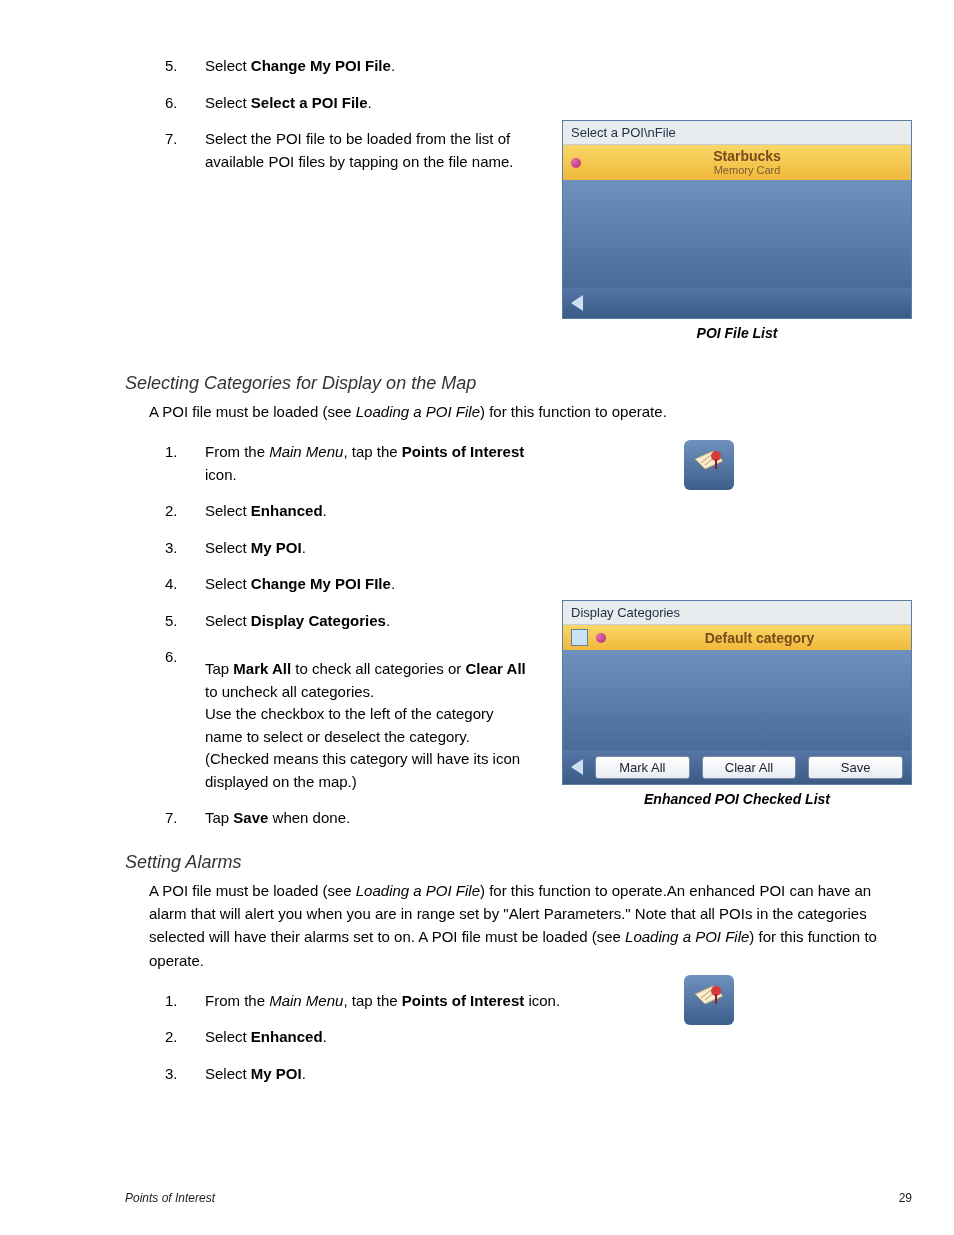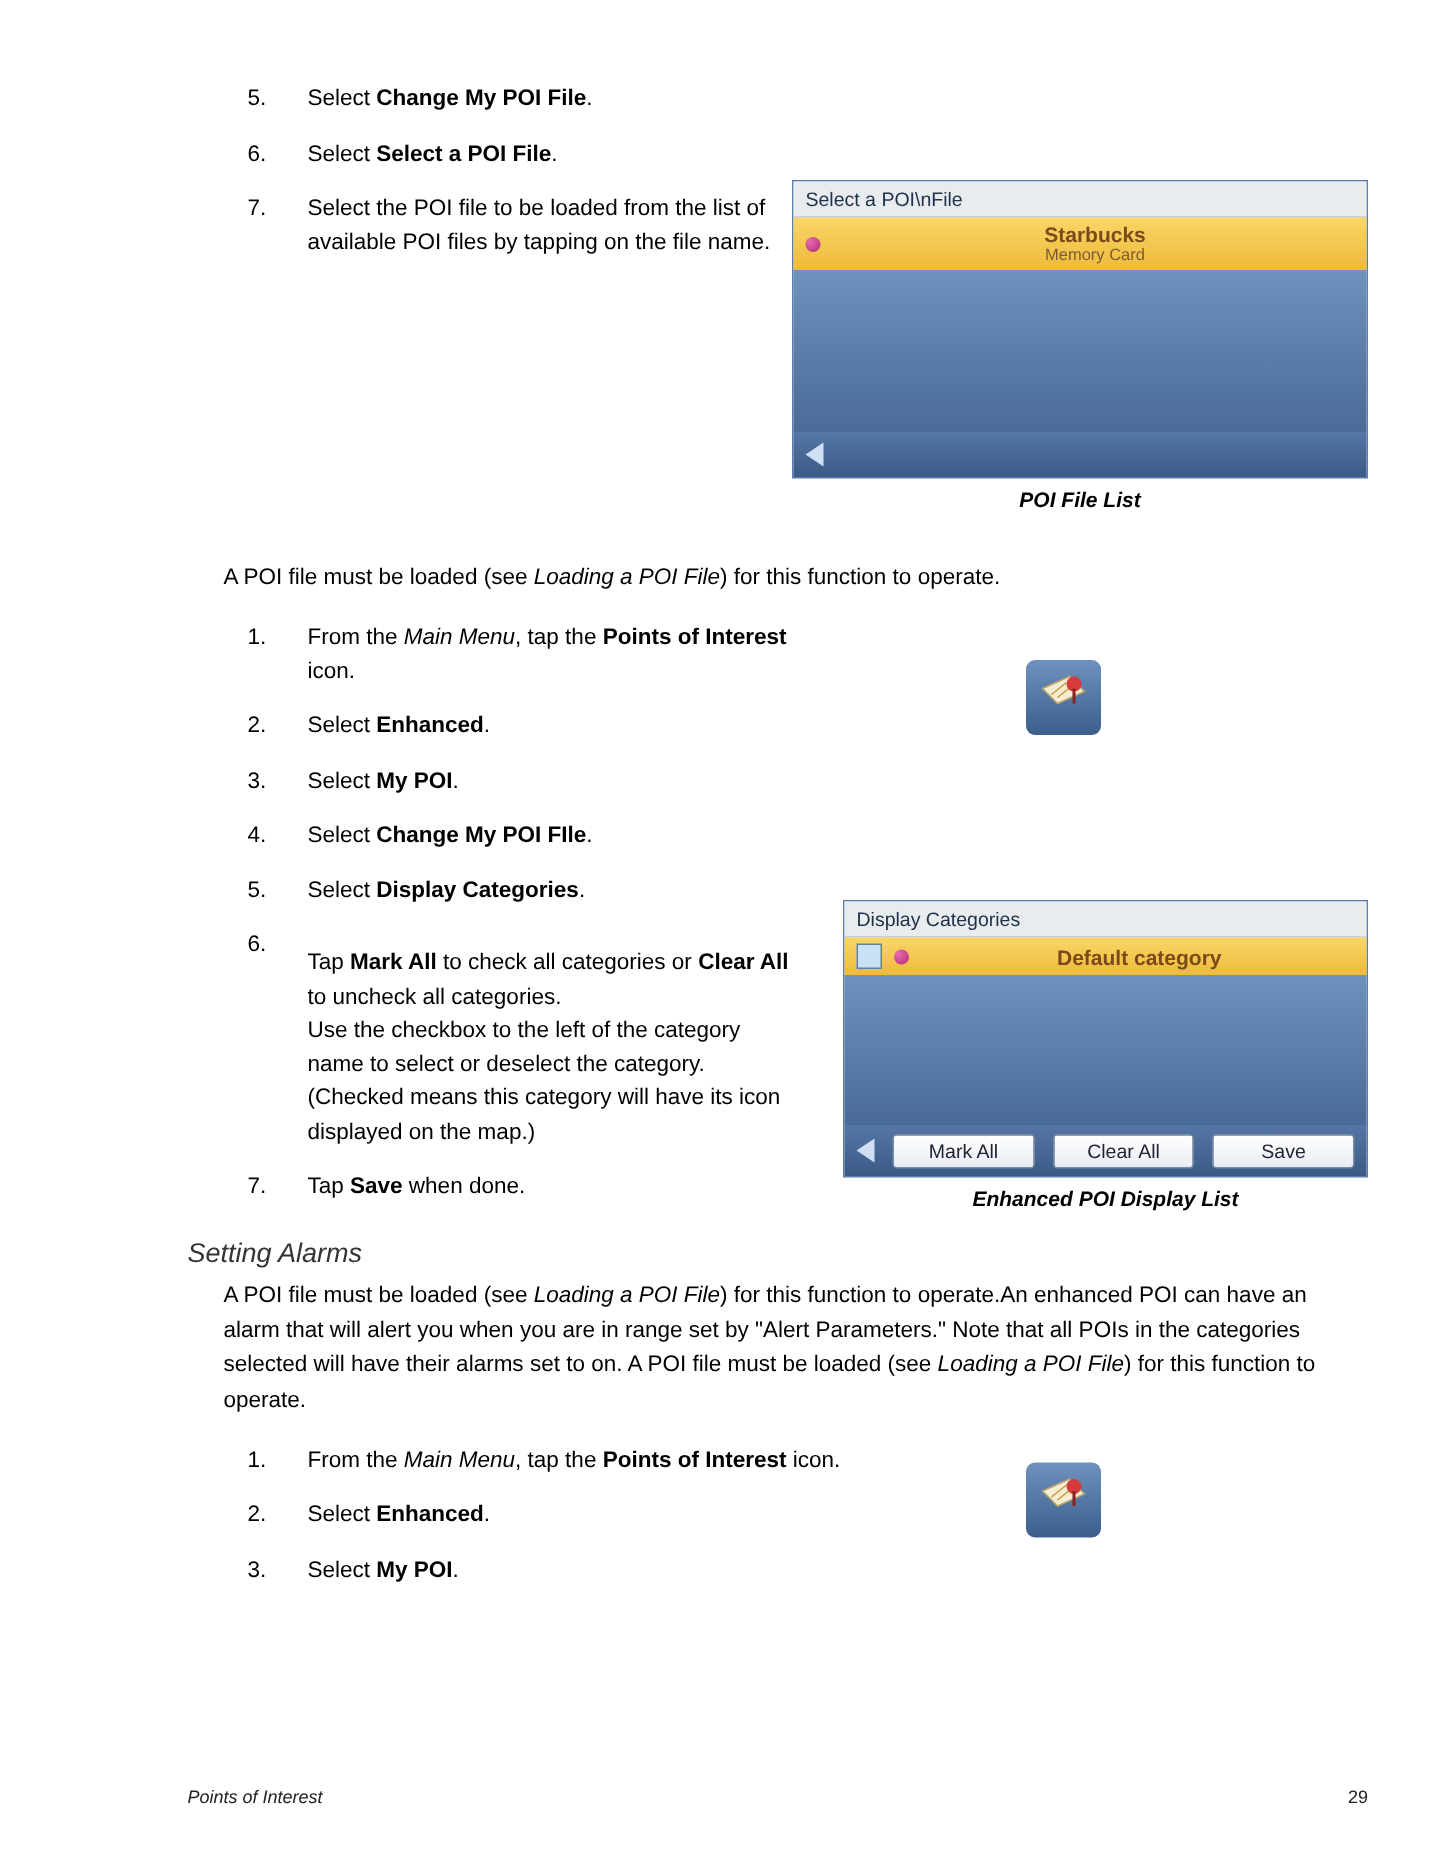--- a/index.html
+++ b/index.html
@@ -20,21 +20,21 @@
   .step-row { display: flex; align-items: flex-start; margin-bottom: 14px; }
   .step-num { width: 80px; flex: 0 0 80px; text-align: left; padding-left: 40px; box-sizing: border-box; }
   .step-text { flex: 1; padding-right: 10px; }
   .step-text .bold { font-weight: bold; }
   .italic { font-style: italic; text-align: center; }
 
   .screenshot-block { position: absolute; right: 42px; }
   .caption { text-align: center; font-style: italic; font-size: 14px; margin-top: 6px; font-weight: bold; }
 
   
-  .poi-file-list { top: 120px; width: 384px; }
+  .poi-file-list { top: 120px; width: 350px; }
   .poi-window { border: 1px solid #5a7ea8; background: #f2f4f6; font-size: 13px; }
   .poi-title { background: #e9ecef; padding: 4px 8px; color: #20314a; border-bottom: 1px solid #c7cdd6; }
   .poi-row-hl { background: linear-gradient(#f7d766,#f0b93b); padding: 4px 8px; display: flex; align-items: center; }
   .poi-dot { width: 10px; height: 10px; border-radius: 50%; background: radial-gradient(circle at 30% 30%, #e86bb5, #b02a70); margin-right: 10px; flex: 0 0 auto; }
   .poi-row-hl .stack { flex: 1; text-align: center; line-height: 1.1; }
   .poi-row-hl .name { color: #7a4a1a; font-weight: bold; font-size: 14px; }
   .poi-row-hl .sub { color: #7a5c34; font-size: 11px; }
   .poi-body { background: linear-gradient(#6f91bd,#4a6b97); height: 108px; }
   .poi-footer { background: linear-gradient(#5577a5,#3b5a86); height: 30px; display: flex; align-items: center; padding-left: 8px; }
   .arrow-btn { width: 0; height: 0; border-top: 8px solid transparent; border-bottom: 8px solid transparent; border-right: 12px solid #cfe0f5; }
@@ -102,20 +102,21 @@
       </div>
       <div class="poi-body"></div>
       <div class="poi-footer">
         <div class="arrow-btn"></div>
       </div>
     </div>
     <div class="caption">POI File List</div>
   </div>
 
   <div class="section-cat">
+    <div class="section-heading">Selecting Categories for Display on the Map</div>
     <p class="para">
       <span>A POI file must be loaded (see </span><span class="italic">Loading a POI File</span><span>) for this function to operate.</span>
     </p>
 
     <div class="step-list content-cat">
       <div class="step-row">
         <div class="step-num">1.</div>
         <div class="step-text">
           <span>From the </span><span class="italic">Main Menu</span><span>, tap the </span><span class="bold">Points of Interest</span><span> icon.</span>
         </div>
@@ -170,21 +171,21 @@
         <div class="name">Default category</div>
       </div>
       <div class="dc-body"></div>
       <div class="dc-footer">
         <div class="arrow-btn"></div>
         <div class="dc-btn">Mark All</div>
         <div class="dc-btn">Clear All</div>
         <div class="dc-btn">Save</div>
       </div>
     </div>
-    <div class="caption">Enhanced POI Display List</div>
+    <div class="caption">Enhanced POI Checked List</div>
   </div>
 
   <div class="section-alarms">
     <div class="section-heading">Setting Alarms</div>
     <p class="para">
       <span>A POI file must be loaded (see </span><span class="italic">Loading a POI File</span><span>) for this function to operate.An enhanced POI can have an alarm that will alert you when you are in range set by "Alert Parameters."  Note that all POIs in the categories selected will have their alarms set to on.  A POI file must be loaded (see </span><span class="italic">Loading a POI File</span><span>) for this function to operate.</span>
     </p>
 
     <div class="step-list">
       <div class="step-row">

